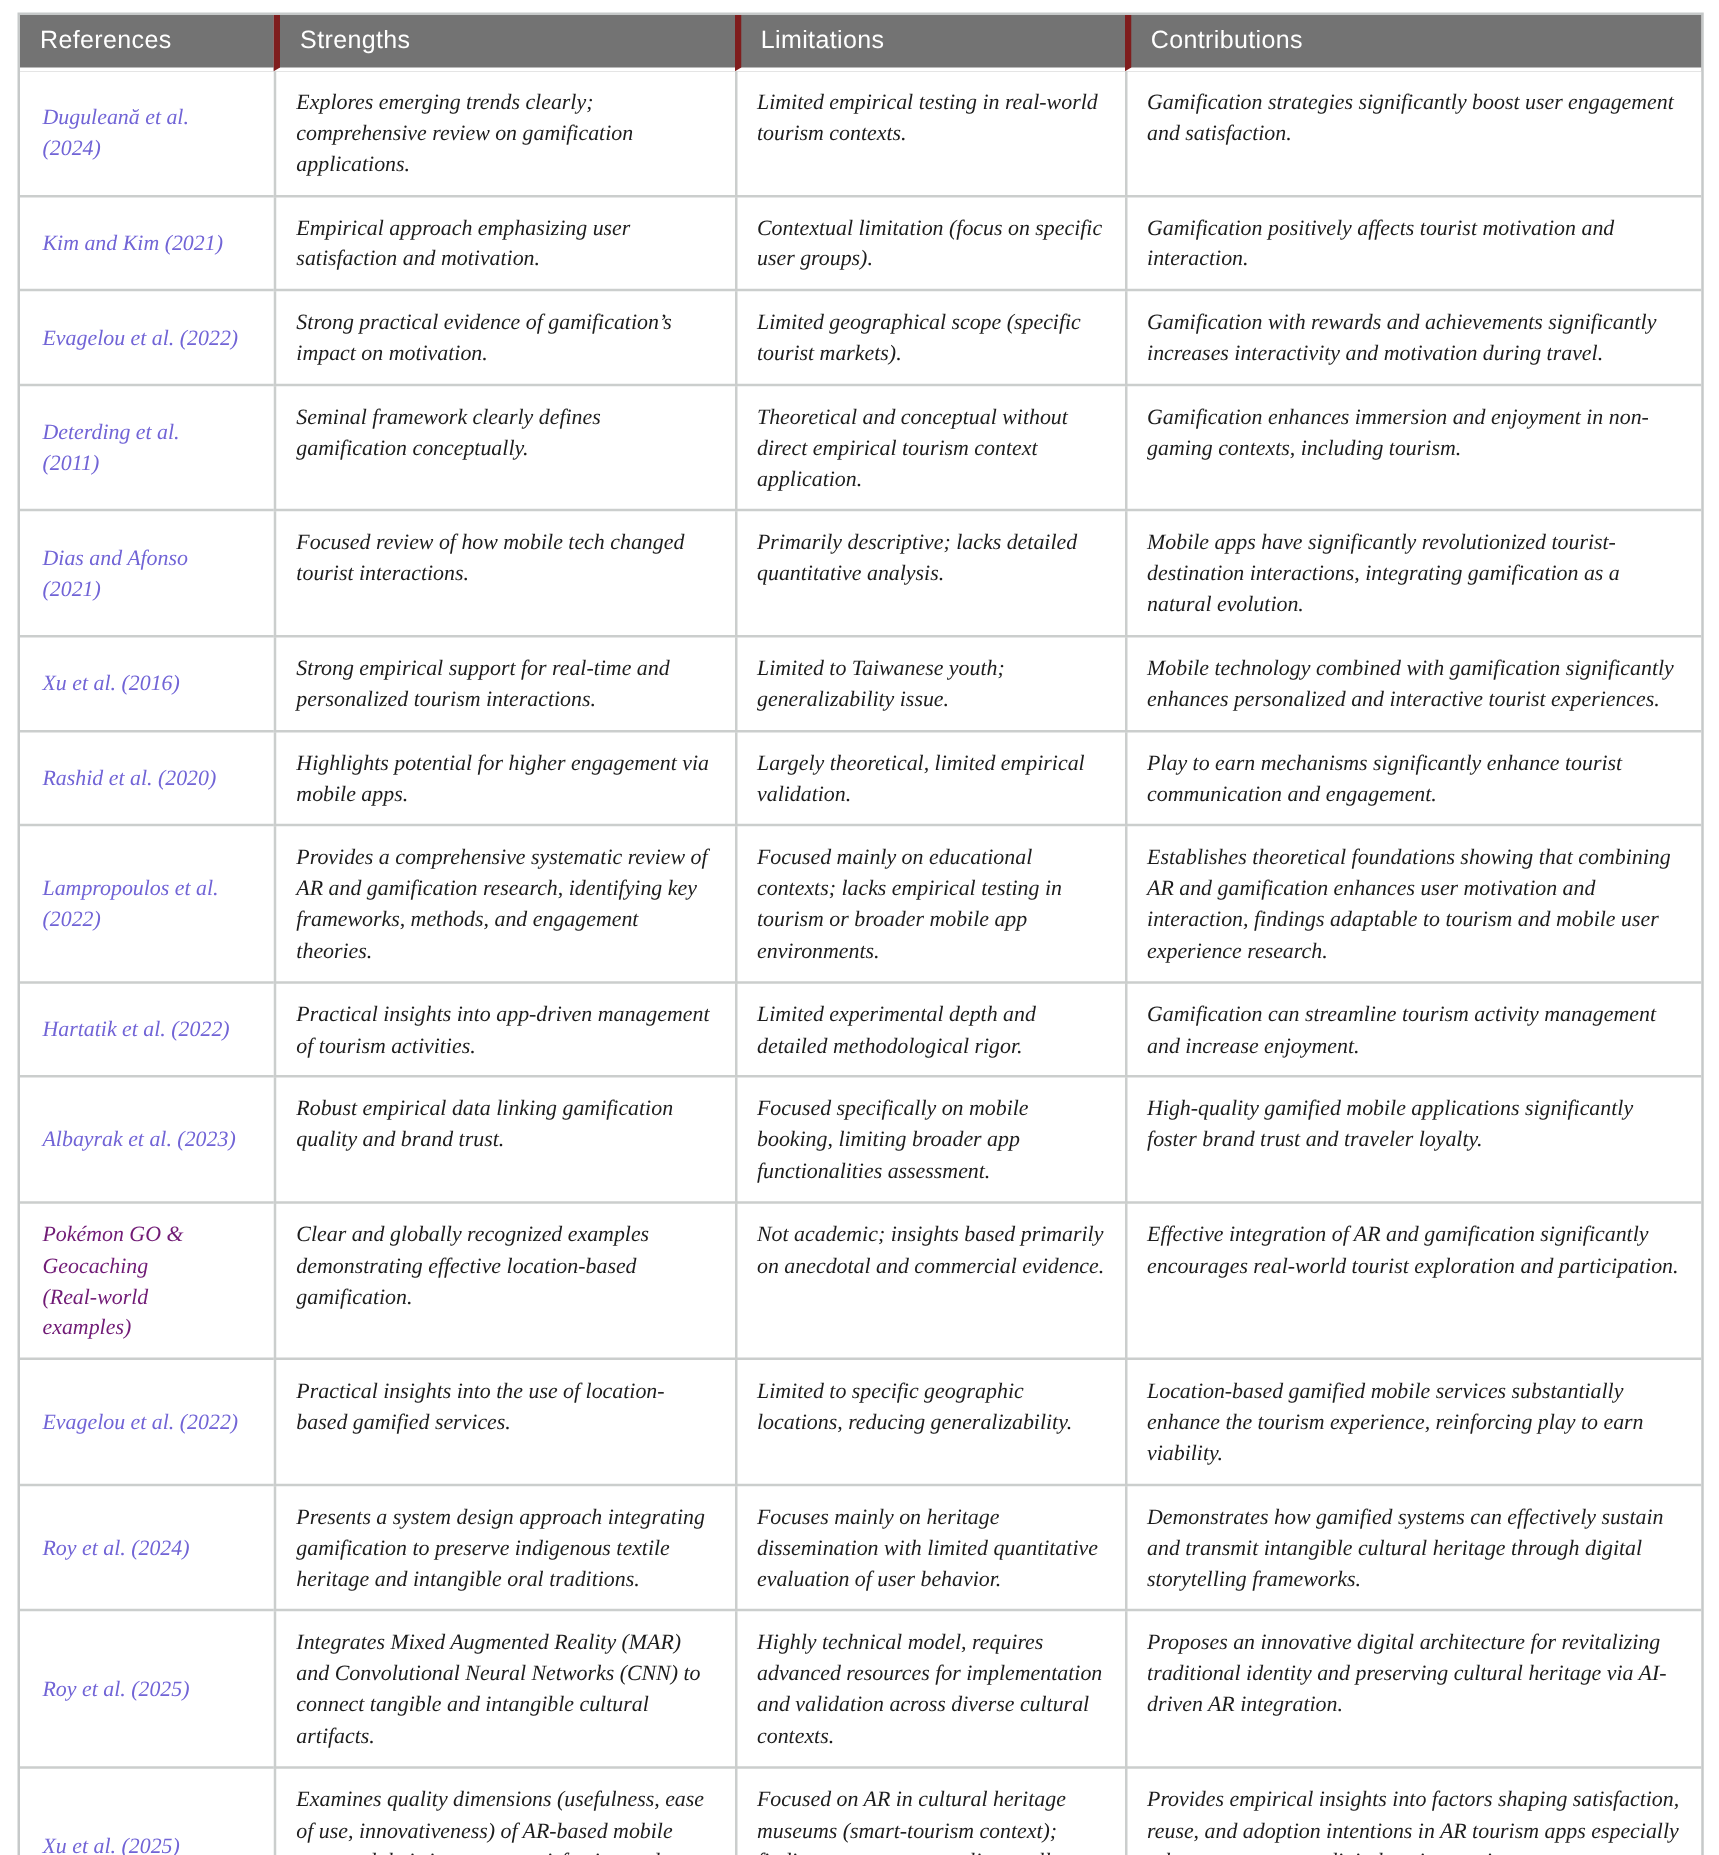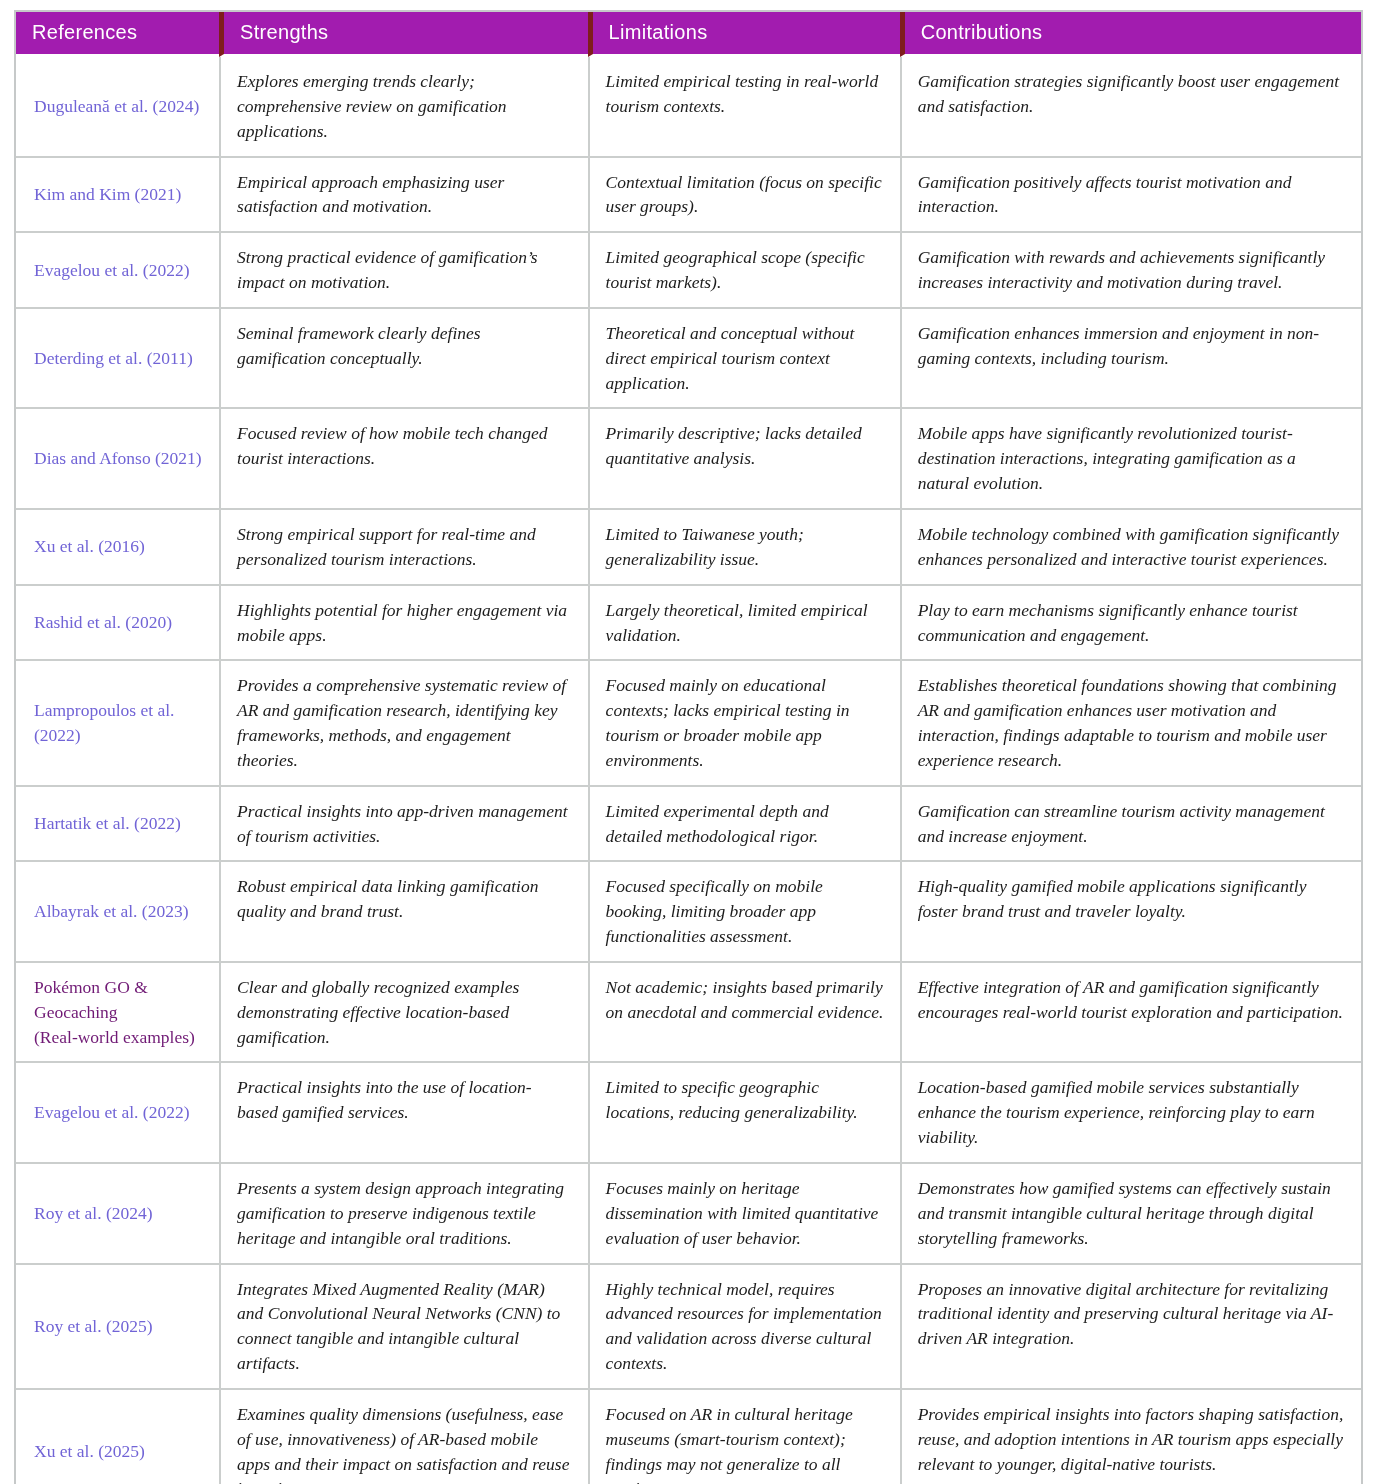--- a/index.html
+++ b/index.html
@@ -23,21 +23,21 @@
     border-collapse: separate;
     border-spacing: 0;
     table-layout: fixed;
   }
   col.c-ref  { width: 15.1%; }
   col.c-str  { width: 27.4%; }
   col.c-lim  { width: 23.2%; }
   col.c-con  { width: 34.3%; }
 
   thead th {
-    background: #a21caf;
+    background: #737373;
     color: #ffffff;
     font-family: "Liberation Sans", sans-serif;
     font-weight: 500;
     font-size: 20px;
     letter-spacing: 0.3px;
     text-align: left;
     padding: 9px 16px 10px 16px;
     border-bottom: 3px solid #ffffff;
   }
   thead th + th {
@@ -51,21 +51,22 @@
     line-height: 1.42;
     color: #1c1c1c;
     border-bottom: 2px solid #cbcecd;
   }
   tbody tr:last-child td { border-bottom: none; }
   tbody td + td { border-left: 2px solid #cbcecd; font-style: italic; }
 
   td.ref-cell {
     vertical-align: middle;
     padding-left: 18px;
-    padding-right: 14px;
+    padding-right: 27px;
+    font-style: italic;
   }
   .ref-link {
     color: #7164d6;
     cursor: pointer;
     white-space: pre-line;
   }
   .ref-plain {
     color: #701a75;
     white-space: pre-line;
   }

